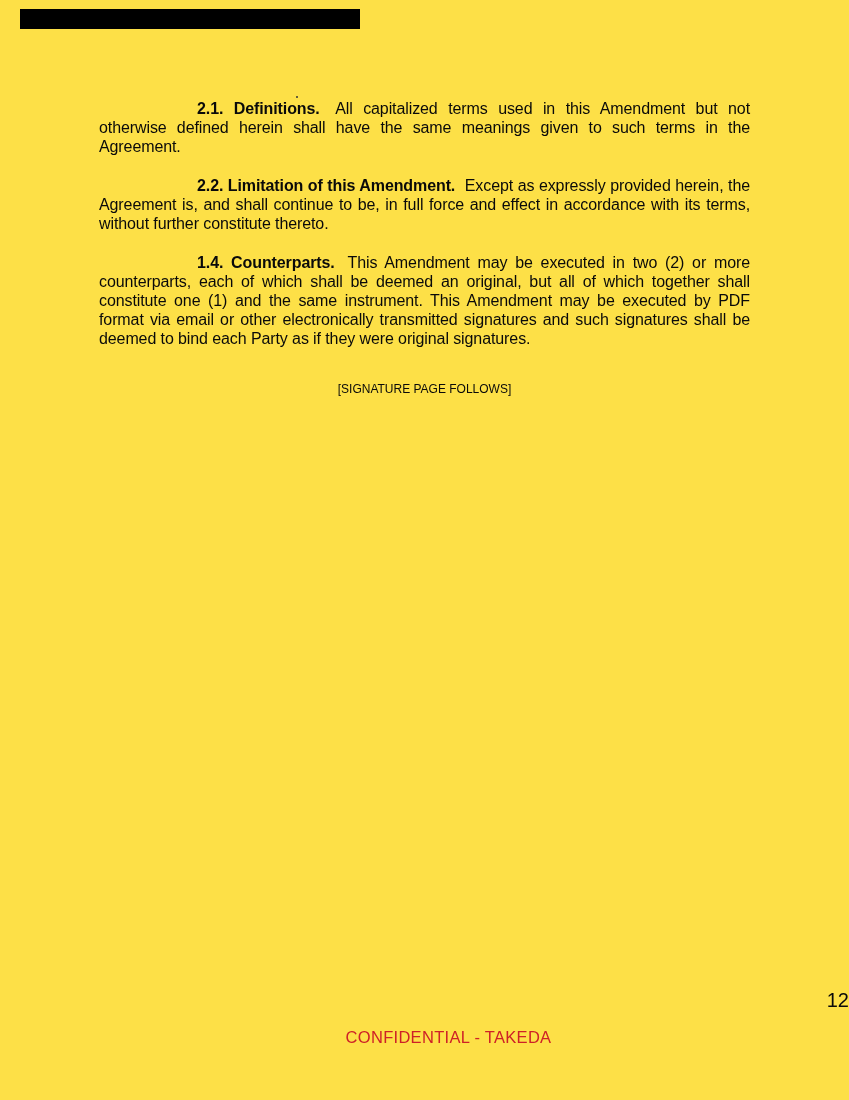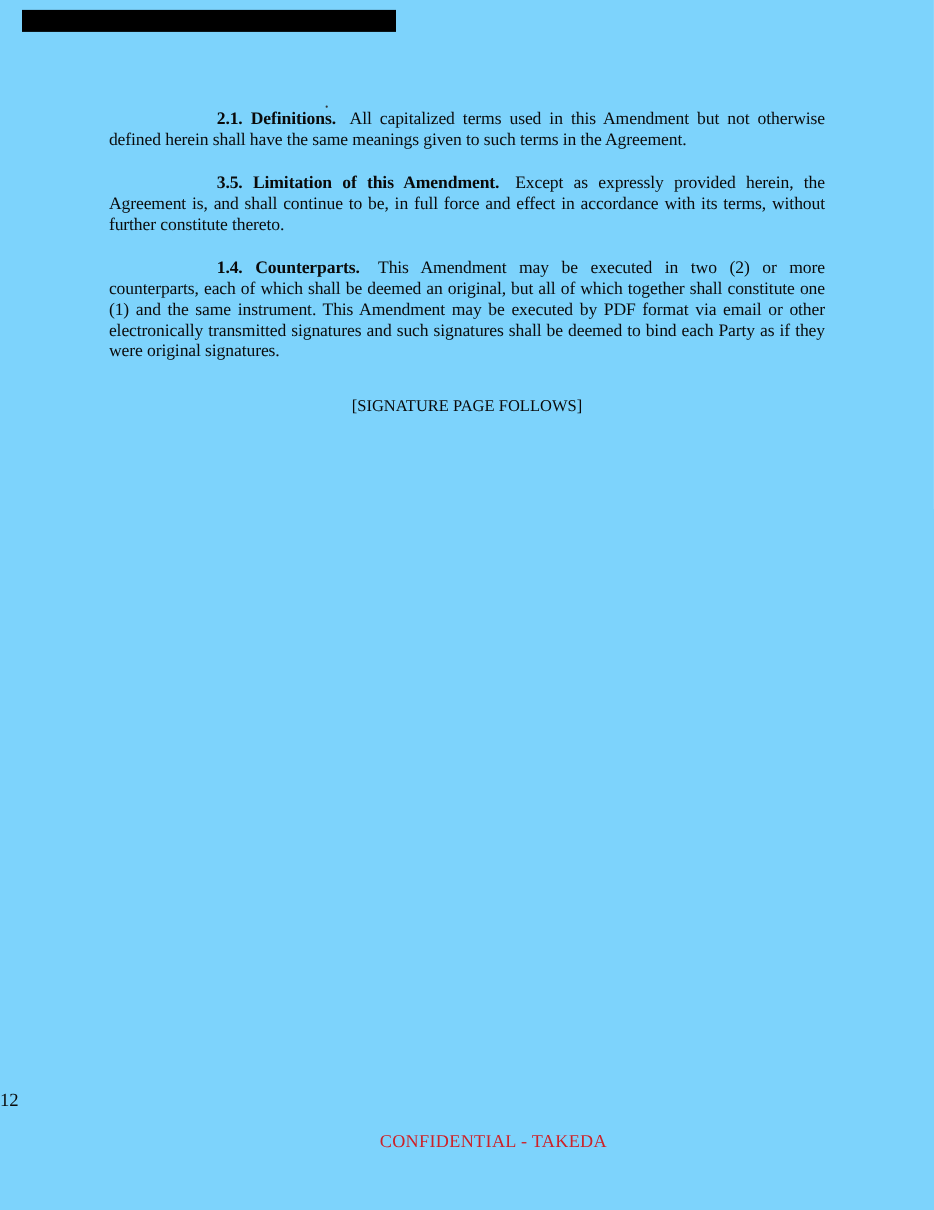--- a/index.html
+++ b/index.html
@@ -4,22 +4,22 @@
 <style>
   html, body {
     margin: 0;
     padding: 0;
     background: #ffffff;
   }
   #page {
     position: relative;
     width: 849px;
     height: 1100px;
-    background: #7dd3fc;
-    font-family: Liberation Serif, serif;
+    background: #fde047;
+    font-family: Liberation Sans, sans-serif;
     color: #0a0a0a;
     overflow: hidden;
   }
   .redaction-bar {
     position: absolute;
     left: 20px;
     top: 9px;
     width: 340px;
     height: 20px;
     background: #000000;
@@ -50,30 +50,30 @@
   }
   .section-heading {
     font-weight: bold;
   }
   .section-body {
     margin-left: 5px;
   }
   .signature-notice {
     margin-top: 32px;
     text-align: center;
-    font-size: 15px;
+    font-size: 12px;
     line-height: 19px;
   }
   .page-number {
     position: absolute;
     left: 0;
     right: 0;
     top: 991px;
-    text-align: left;
-    font-size: 17px;
+    text-align: right;
+    font-size: 20px;
     line-height: 18px;
   }
   .confidential-footer {
     position: absolute;
     left: 0;
     right: 0;
     top: 1028px;
     text-align: center;
     font-size: 16.5px;
     line-height: 19px;
@@ -90,21 +90,21 @@
   <div class="scan-dot"></div>
 
   <div class="content">
 
     <p>
       <span class="section-heading">2.1. Definitions.</span>
       <span class="section-body">All capitalized terms used in this Amendment but not otherwise defined herein shall have the same meanings given to such terms in the Agreement.</span>
     </p>
 
     <p>
-      <span class="section-heading">3.5. Limitation of this Amendment.</span>
+      <span class="section-heading">2.2. Limitation of this Amendment.</span>
       <span class="section-body">Except as expressly provided herein, the Agreement is, and shall continue to be, in full force and effect in accordance with its terms, without further constitute thereto.</span>
     </p>
 
     <p>
       <span class="section-heading">1.4. Counterparts.</span>
       <span class="section-body">This Amendment may be executed in two (2) or more counterparts, each of which shall be deemed an original, but all of which together shall constitute one (1) and the same instrument.  This Amendment may be executed by PDF format via email or other electronically transmitted signatures and such signatures shall be deemed to bind each Party as if they were original signatures.</span>
     </p>
 
     <div class="signature-notice">[SIGNATURE PAGE FOLLOWS]</div>
 

